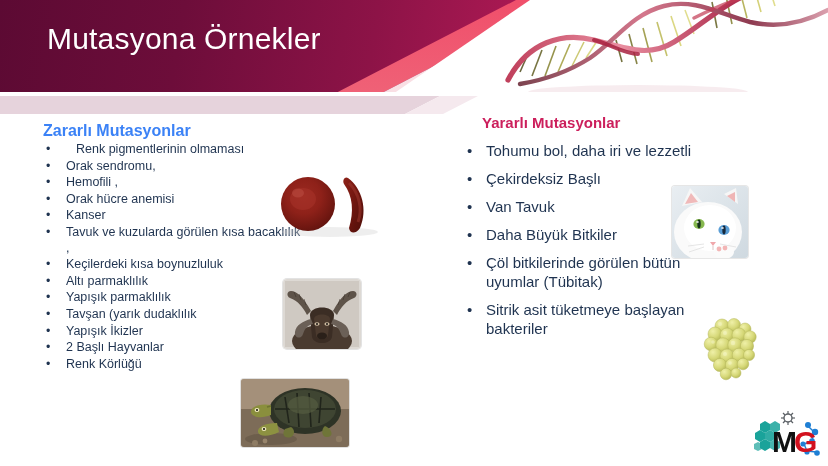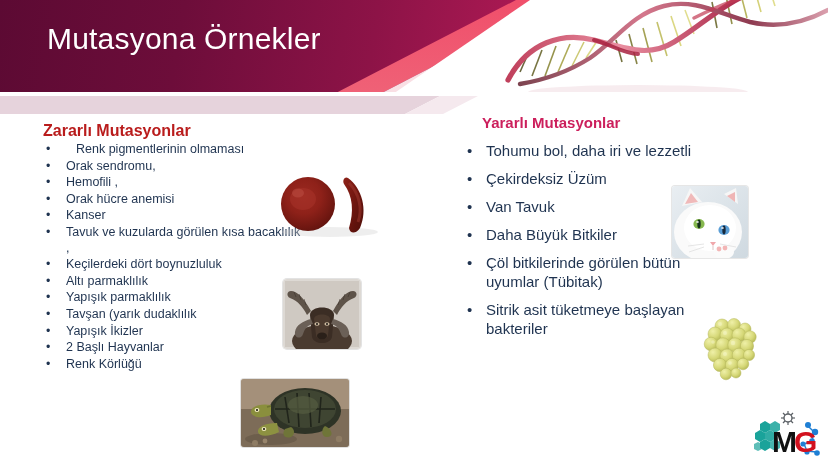--- a/index.html
+++ b/index.html
@@ -55,21 +55,21 @@
   .band-fill2{
     position:absolute;inset:0;
     background:#f5e9ee;
     clip-path:polygon(440px 0, 478px 0, 443px 18px, 405px 18px);
   }
 
   
   .col-left{position:absolute;left:40px;top:122px;width:330px;}
   .col-right{position:absolute;left:462px;top:114px;width:310px;}
 
-  .h2-left{color:#b91c1c;font-size:16px;font-weight:bold;margin:0 0 2px 3px;}
+  .h2-left{color:#3b82f6;font-size:16px;font-weight:bold;margin:0 0 2px 3px;}
   .h2-right{color:#cc1f5c;font-size:15px;font-weight:bold;margin:0 0 10px 20px;}
 
   ul.bl{list-style:none;margin:0;padding:0;}
   ul.bl li{
     position:relative;color:#1f3350;
     padding-left:26px;margin-bottom:1px;
   }
   ul.bl li .dot{
     position:absolute;left:6px;top:0;color:#1f3350;
   }
@@ -170,35 +170,35 @@
         <span class="dot">•</span>
         <span>Renk pigmentlerinin olmaması</span>
       </li>
     </ul>
     <ul class="bl">
       <li><span class="dot">•</span><span>Orak sendromu,</span></li>
       <li><span class="dot">•</span><span>Hemofili ,</span></li>
       <li><span class="dot">•</span><span>Orak hücre anemisi</span></li>
       <li><span class="dot">•</span><span>Kanser</span></li>
       <li style="width:240px"><span class="dot">•</span><span>Tavuk ve kuzularda görülen kısa bacaklılık ,</span></li>
-      <li><span class="dot">•</span><span>Keçilerdeki dört boynuzluluk</span></li>
+      <li><span class="dot">•</span><span>Keçilerdeki kısa boynuzluluk</span></li>
       <li><span class="dot">•</span><span>Altı parmaklılık</span></li>
       <li><span class="dot">•</span><span>Yapışık parmaklılık</span></li>
       <li><span class="dot">•</span><span>Tavşan (yarık dudaklılık</span></li>
       <li><span class="dot">•</span><span>Yapışık İkizler</span></li>
       <li><span class="dot">•</span><span>2 Başlı Hayvanlar</span></li>
       <li><span class="dot">•</span><span>Renk Körlüğü</span></li>
     </ul>
   </div>
 
   <div class="col-right">
     <div class="h2-right">Yararlı Mutasyonlar</div>
     <ul class="bl">
       <li style="width:212px"><span class="dot">•</span><span>Tohumu bol, daha iri ve lezzetli</span></li>
-      <li><span class="dot">•</span><span>Çekirdeksiz Üzüm</span></li>
+      <li><span class="dot">•</span><span>Çekirdeksiz Başlı</span></li>
       <li><span class="dot">•</span><span>Van Tavuk</span></li>
       <li><span class="dot">•</span><span>Daha Büyük Bitkiler</span></li>
       <li style="width:224px"><span class="dot">•</span><span>Çöl bitkilerinde görülen bütün uyumlar (Tübitak)</span></li>
       <li style="width:200px"><span class="dot">•</span><span>Sitrik asit tüketmeye başlayan bakteriler</span></li>
     </ul>
   </div>
 
   <svg class="pic ph-blood" viewBox="0 0 108 66">
     <defs>
       <radialGradient id="rbc" cx="0.42" cy="0.36" r="0.72">

